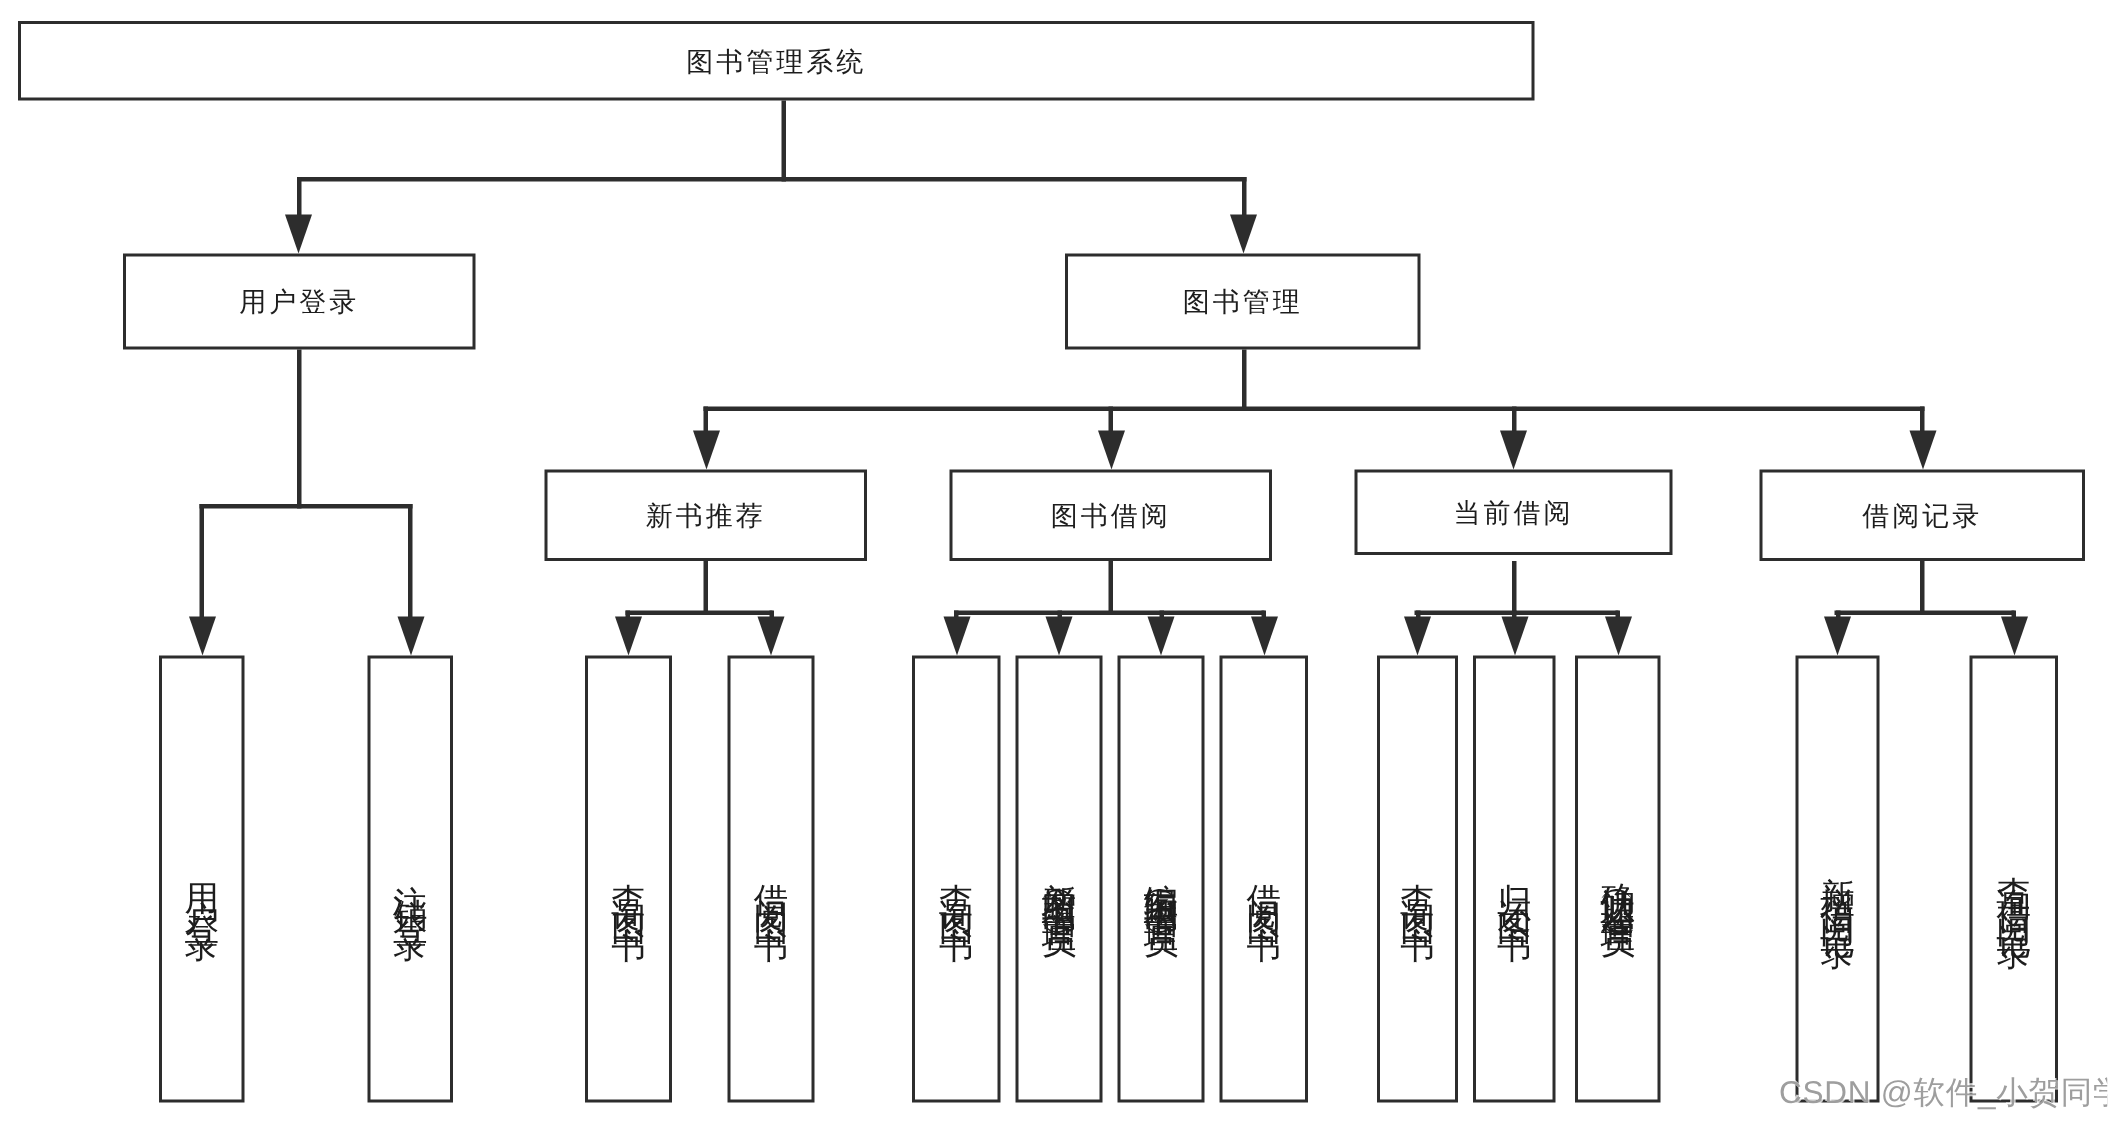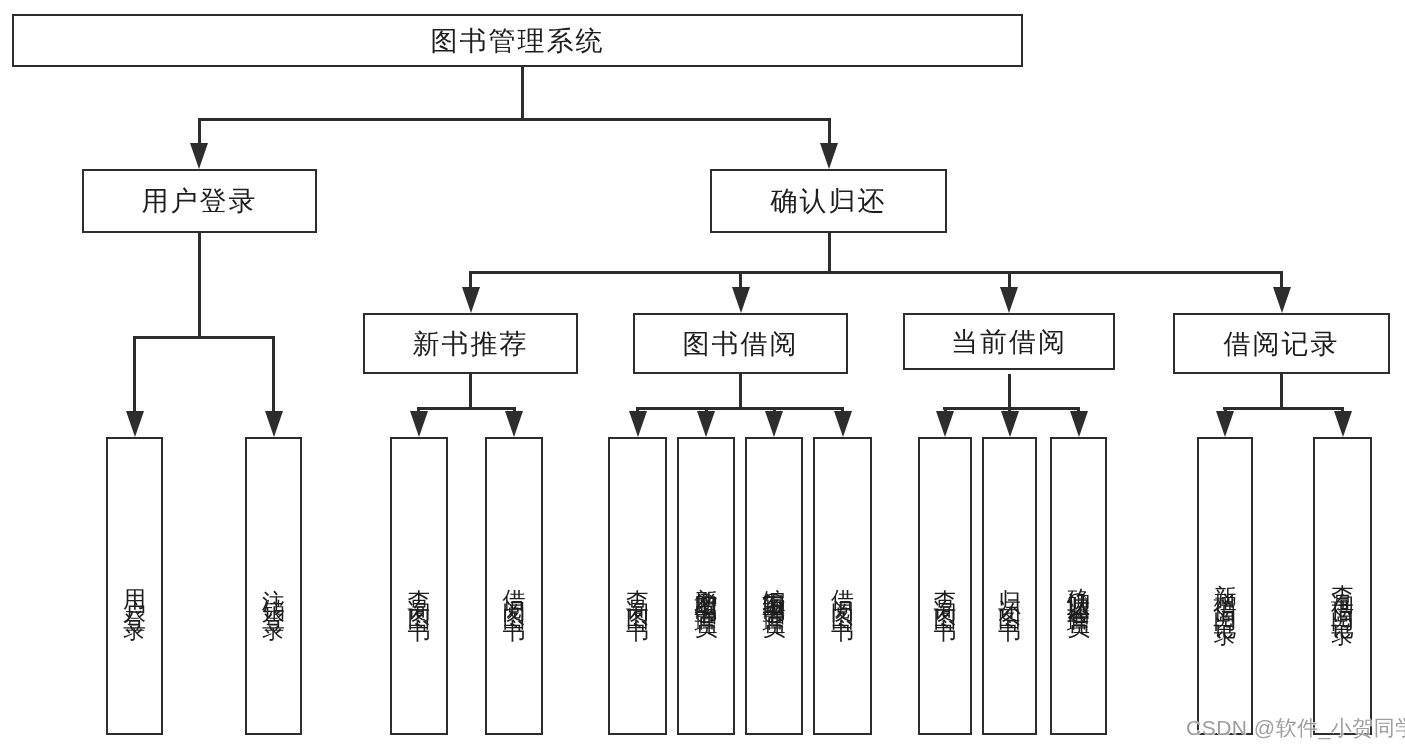--- a/index.html
+++ b/index.html
@@ -11,21 +11,21 @@
     position:relative; width:1405px; height:747px; overflow:hidden;
     background:var(--background);
     font-family:"Liberation Sans","DejaVu Sans",sans-serif;
     color:var(--text);
   }
   .node{
     position:absolute; box-sizing:border-box;
     border:2.5px solid var(--border); background:#fff;
     display:flex; align-items:center; justify-content:center;
   }
-  .node .lbl{font-size:27px; letter-spacing:2px; color:var(--text); white-space:nowrap;}
+  .node .lbl{font-size:18px; letter-spacing:2px; color:var(--text); white-space:nowrap;}
   .leaf .vt{
     writing-mode:vertical-rl; text-orientation:mixed;
     line-height:1; font-size:23px; color:var(--text); white-space:nowrap;
   }
   .sp4{letter-spacing:10px; padding-top:10px;}
   .sp6{letter-spacing:8px;  padding-top:8px;}
   .sp9{letter-spacing:4px;  padding-top:4px;}
   .h-line{position:absolute; height:3px; background:var(--line);}
   .v-line{position:absolute; width:3px;  background:var(--line);}
   .arr{
@@ -46,21 +46,21 @@
 
   <div class="node" style="left:12px;top:14px;width:1011px;height:53px">
     <span class="lbl">图书管理系统</span>
   </div>
 
   <div class="node" style="left:82px;top:169px;width:235px;height:64px">
     <span class="lbl">用户登录</span>
   </div>
 
   <div class="node" style="left:710px;top:169px;width:237px;height:64px">
-    <span class="lbl">确认归还</span>
+    <span class="lbl">图书管理</span>
   </div>
 
   <div class="node" style="left:633px;top:313px;width:215px;height:61px">
     <span class="lbl">图书借阅</span>
   </div>
 
   <div class="node" style="left:363px;top:313px;width:215px;height:61px">
     <span class="lbl">新书推荐</span>
   </div>
 

